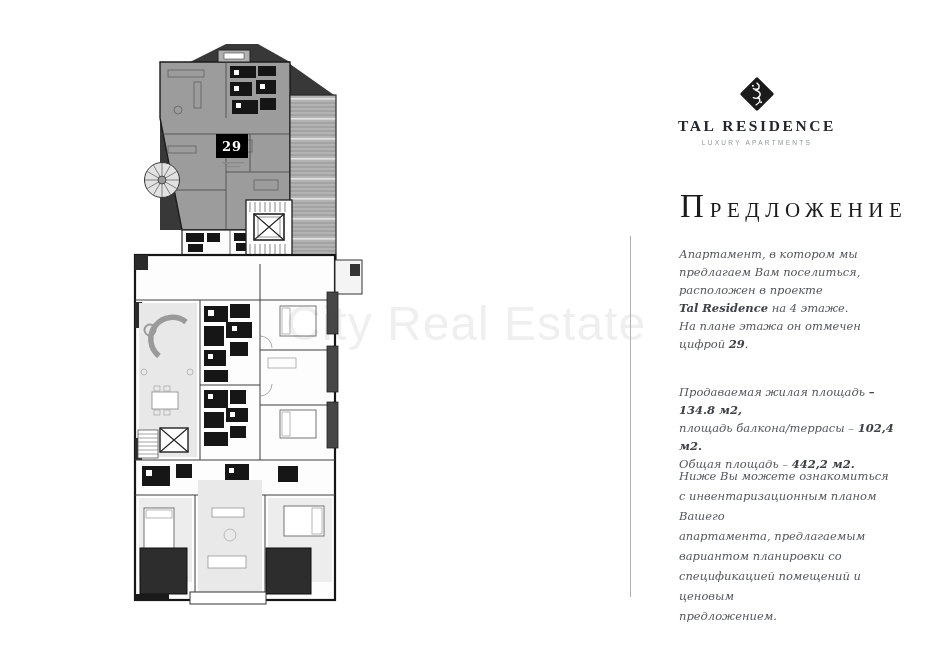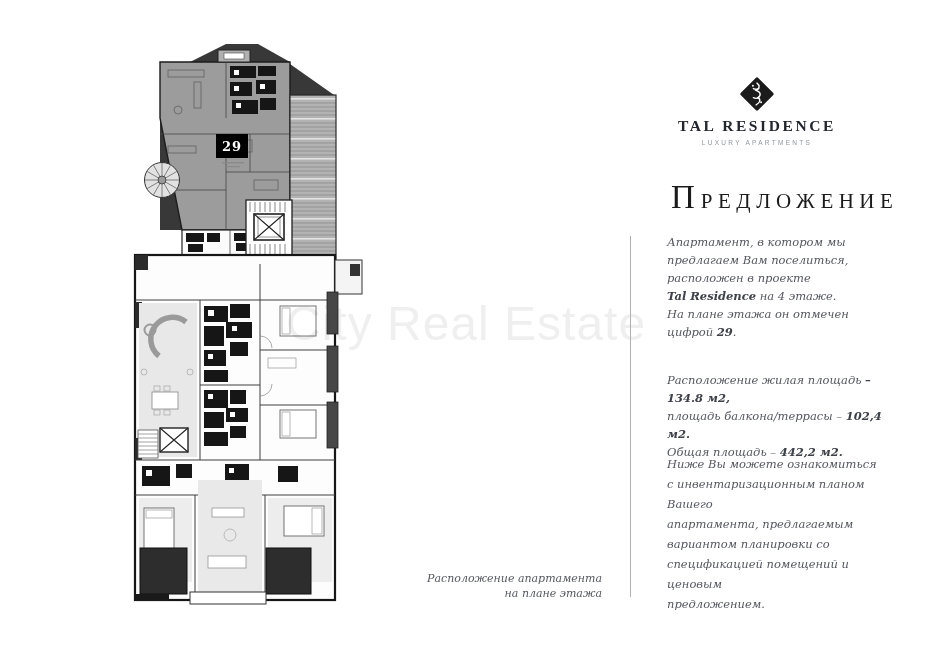--- a/index.html
+++ b/index.html
@@ -15,26 +15,26 @@
 
   .divider{position:absolute;left:630px;top:236px;width:1px;height:361px;background:#b0b0b0}
 
   .logo{position:absolute;left:664px;top:74px;width:186px;text-align:center}
   .logo .diamond{display:block;margin:0 auto;width:42px;height:40px}
   .brand{font-family:"Liberation Serif","DejaVu Serif",serif;font-size:15.5px;font-weight:700;
     letter-spacing:2.6px;color:#23262c;margin-top:3px;white-space:nowrap}
   .tagline{font-family:"Liberation Sans","DejaVu Sans",sans-serif;font-size:6.5px;
     letter-spacing:2.3px;color:#8f969c;margin-top:4px;white-space:nowrap}
 
-  .heading{position:absolute;left:664px;top:172px;margin:7px;
+  .heading{position:absolute;left:664px;top:172px;margin:16px;
     font-family:"Liberation Serif","DejaVu Serif",serif;
     font-size:21px;font-weight:500;letter-spacing:5.5px;color:#1b1b1b;white-space:nowrap}
   .heading::first-letter{font-size:33px;letter-spacing:6px}
 
-  .para{position:absolute;left:667px;width:228px;margin:0;
+  .para{position:absolute;left:667px;width:228px;margin:12px;
     font-family:"DejaVu Serif",serif;font-style:italic;
     font-size:11.5px;line-height:18px;color:#54575d;white-space:pre-line}
   .para strong{font-weight:700;color:#3e4147}
   #p1{top:233px}
   #p2{top:371px}
   #p3{top:454px;line-height:20px}
 
   .caption{position:absolute;left:398px;top:571px;width:204px;text-align:right;
     font-family:"DejaVu Serif",serif;font-style:italic;
     font-size:11px;line-height:15px;color:#55585e;white-space:pre-line}
@@ -222,22 +222,20 @@
           <rect x="136" y="508" width="45" height="46"></rect>
         </g>
         <rect x="60" y="552" width="76" height="12" fill="#fff" stroke="#333" stroke-width="1"></rect>
         <rect x="5" y="554" width="34" height="7" fill="#1a1a1a"></rect>
       </g>
     </svg>
   </div>
 
   <div class="watermark">City Real Estate</div>
 
-  <div class="caption">Расположение апартамента
-на плане этажа</div>
 
   <div class="divider"></div>
 
   <div class="logo">
     <svg class="diamond" viewBox="0 0 44 44">
       <rect x="8.5" y="8.5" width="27" height="27" rx="2" transform="rotate(45 22 22)" fill="#1b1b1b"></rect>
       <g stroke="#ffffff" fill="none" stroke-width="1.5" stroke-linecap="round">
         <path d="M22 10 c4 3 2.5 6 -1 8 c5 1.5 6 5.5 2 8 c3.5 2 2.5 5.5 -2 8"></path>
         <path d="M18 16 c2 1 4 1 6 0"></path>
         <path d="M18 26 c2 1 4 1 6 0"></path>
@@ -251,21 +249,21 @@
 
   <h1 class="heading">ПРЕДЛОЖЕНИЕ</h1>
 
   <p class="para" id="p1"><span>Апартамент, в котором мы
 предлагаем Вам поселиться,
 расположен в проекте
 </span><strong>Tal Residence</strong><span> на 4 этаже.
 На плане этажа он отмечен
 цифрой </span><strong>29</strong><span>.</span></p>
 
-  <p class="para" id="p2"><span>Расположение жилая площадь </span><strong>–134.8 м2,</strong><span>
+  <p class="para" id="p2"><span>Продаваемая жилая площадь </span><strong>–134.8 м2,</strong><span>
 площадь балкона/террасы – </span><strong>102,4 м2.</strong><span>
 Общая площадь – </span><strong>442,2 м2.</strong></p>
 
   <p class="para" id="p3">Ниже Вы можете ознакомиться
 с инвентаризационным планом Вашего
 апартамента, предлагаемым
 вариантом планировки со
 спецификацией помещений и ценовым
 предложением.</p>
 

